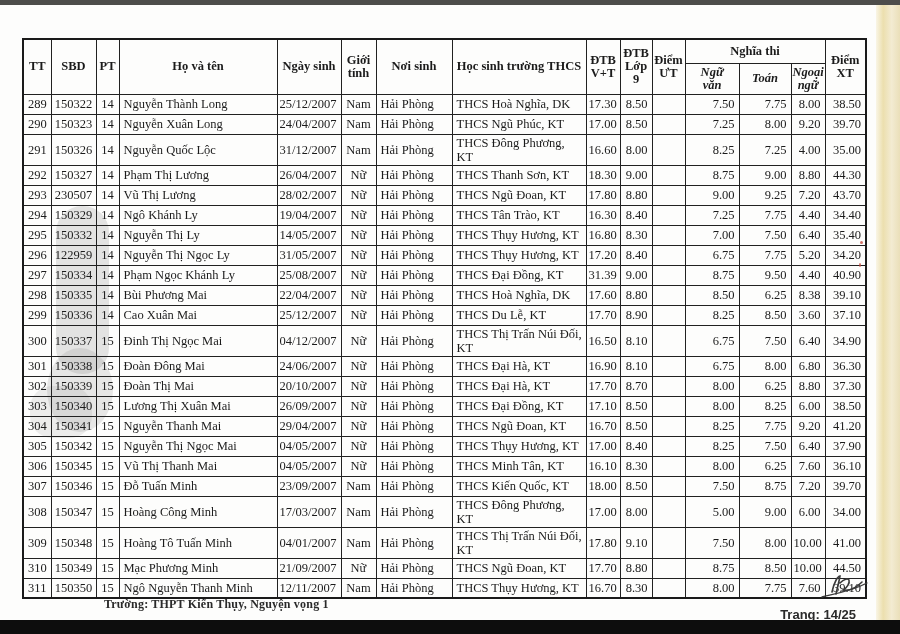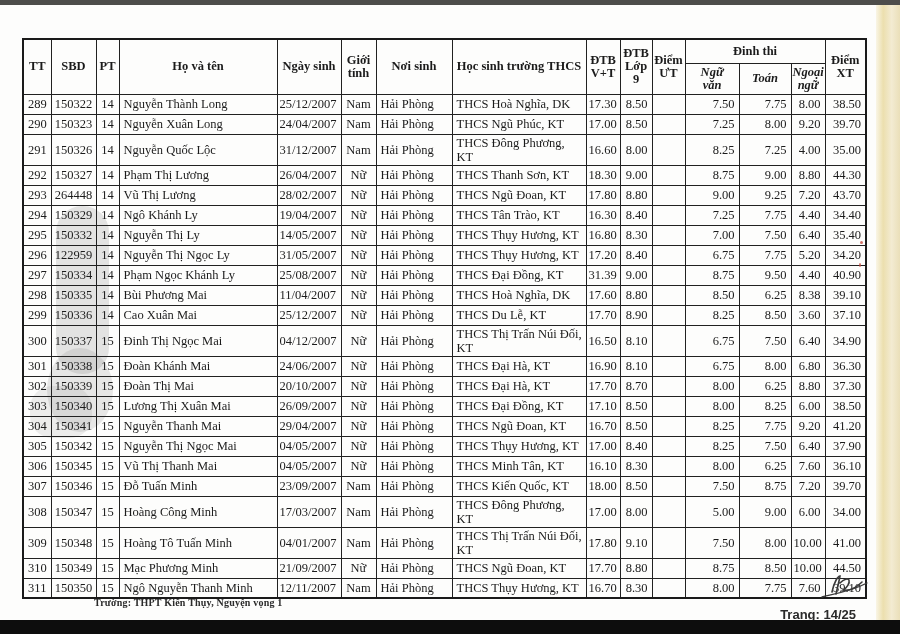--- a/index.html
+++ b/index.html
@@ -44,22 +44,22 @@
   }
   tr.h1 th { height:24px; }
   tr.h2 th { height:31px;font-style:italic; }
   tbody td { height:20px; vertical-align:middle; padding:1px 2px; }
   .c-tt, .c-sbd, .c-pt, .c-gender { text-align:center; }
   .c-dob { text-align:left; padding-right:6px !important; }
   .c-name, .c-pob, .c-school { text-align:left; padding-left:4px !important; }
   .c-vt, .c-l9, .c-ut, .c-van, .c-toan, .c-nn, .c-xt { text-align:right; padding-right:4px !important; }
 
   .footer-left {
-    position:absolute; left:94px; top:597px;
-    font-size:10px; font-weight:bold; color:#2a2a2a; letter-spacing:.2px;
+    position:absolute; left:104px; top:597px;
+    font-size:12px; font-weight:bold; color:#2a2a2a; letter-spacing:.2px;
   }
   .footer-right {
     position:absolute; right:44px; top:607px;
     font-family:"Liberation Sans", sans-serif;
     font-size:13px; font-weight:bold; color:#2a2a2a;
   }
   .handwriting { position:absolute; left:818px; top:570px; width:52px; height:32px; }
 </style>
 </head>
 <body>
@@ -99,21 +99,21 @@
 tính</th>
         <th rowspan="2">Nơi sinh</th>
         <th rowspan="2">Học sinh trường THCS</th>
         <th rowspan="2">ĐTB
 V+T</th>
         <th rowspan="2">ĐTB
 Lớp
 9</th>
         <th rowspan="2">Điểm
 ƯT</th>
-        <th colspan="3">Đinh thi</th>
+        <th colspan="3">Nghĩa thi</th>
         <th rowspan="2">Điểm
 XT</th>
       </tr>
       <tr class="h2">
         <th>Ngữ
 văn</th>
         <th>Toán</th>
         <th>Ngoại
 ngữ</th>
       </tr>
@@ -182,21 +182,21 @@
           <td class="c-vt">18.30</td>
           <td class="c-l9">9.00</td>
           <td class="c-ut"></td>
           <td class="c-van">8.75</td>
           <td class="c-toan">9.00</td>
           <td class="c-nn">8.80</td>
           <td class="c-xt">44.30</td>
         </tr>
         <tr>
           <td class="c-tt">293</td>
-          <td class="c-sbd">264448</td>
+          <td class="c-sbd">230507</td>
           <td class="c-pt">14</td>
           <td class="c-name">Vũ Thị Lương</td>
           <td class="c-dob">28/02/2007</td>
           <td class="c-gender">Nữ</td>
           <td class="c-pob">Hải Phòng</td>
           <td class="c-school">THCS Ngũ Đoan, KT</td>
           <td class="c-vt">17.80</td>
           <td class="c-l9">8.80</td>
           <td class="c-ut"></td>
           <td class="c-van">9.00</td>
@@ -270,21 +270,21 @@
           <td class="c-van">8.75</td>
           <td class="c-toan">9.50</td>
           <td class="c-nn">4.40</td>
           <td class="c-xt">40.90</td>
         </tr>
         <tr>
           <td class="c-tt">298</td>
           <td class="c-sbd">150335</td>
           <td class="c-pt">14</td>
           <td class="c-name">Bùi Phương Mai</td>
-          <td class="c-dob">11/04/2007</td>
+          <td class="c-dob">22/04/2007</td>
           <td class="c-gender">Nữ</td>
           <td class="c-pob">Hải Phòng</td>
           <td class="c-school">THCS Hoà Nghĩa, DK</td>
           <td class="c-vt">17.60</td>
           <td class="c-l9">8.80</td>
           <td class="c-ut"></td>
           <td class="c-van">8.50</td>
           <td class="c-toan">6.25</td>
           <td class="c-nn">8.38</td>
           <td class="c-xt">39.10</td>
@@ -320,21 +320,21 @@
           <td class="c-ut"></td>
           <td class="c-van">6.75</td>
           <td class="c-toan">7.50</td>
           <td class="c-nn">6.40</td>
           <td class="c-xt">34.90</td>
         </tr>
         <tr>
           <td class="c-tt">301</td>
           <td class="c-sbd">150338</td>
           <td class="c-pt">15</td>
-          <td class="c-name">Đoàn Khánh Mai</td>
+          <td class="c-name">Đoàn Đông Mai</td>
           <td class="c-dob">24/06/2007</td>
           <td class="c-gender">Nữ</td>
           <td class="c-pob">Hải Phòng</td>
           <td class="c-school">THCS Đại Hà, KT</td>
           <td class="c-vt">16.90</td>
           <td class="c-l9">8.10</td>
           <td class="c-ut"></td>
           <td class="c-van">6.75</td>
           <td class="c-toan">8.00</td>
           <td class="c-nn">6.80</td>

